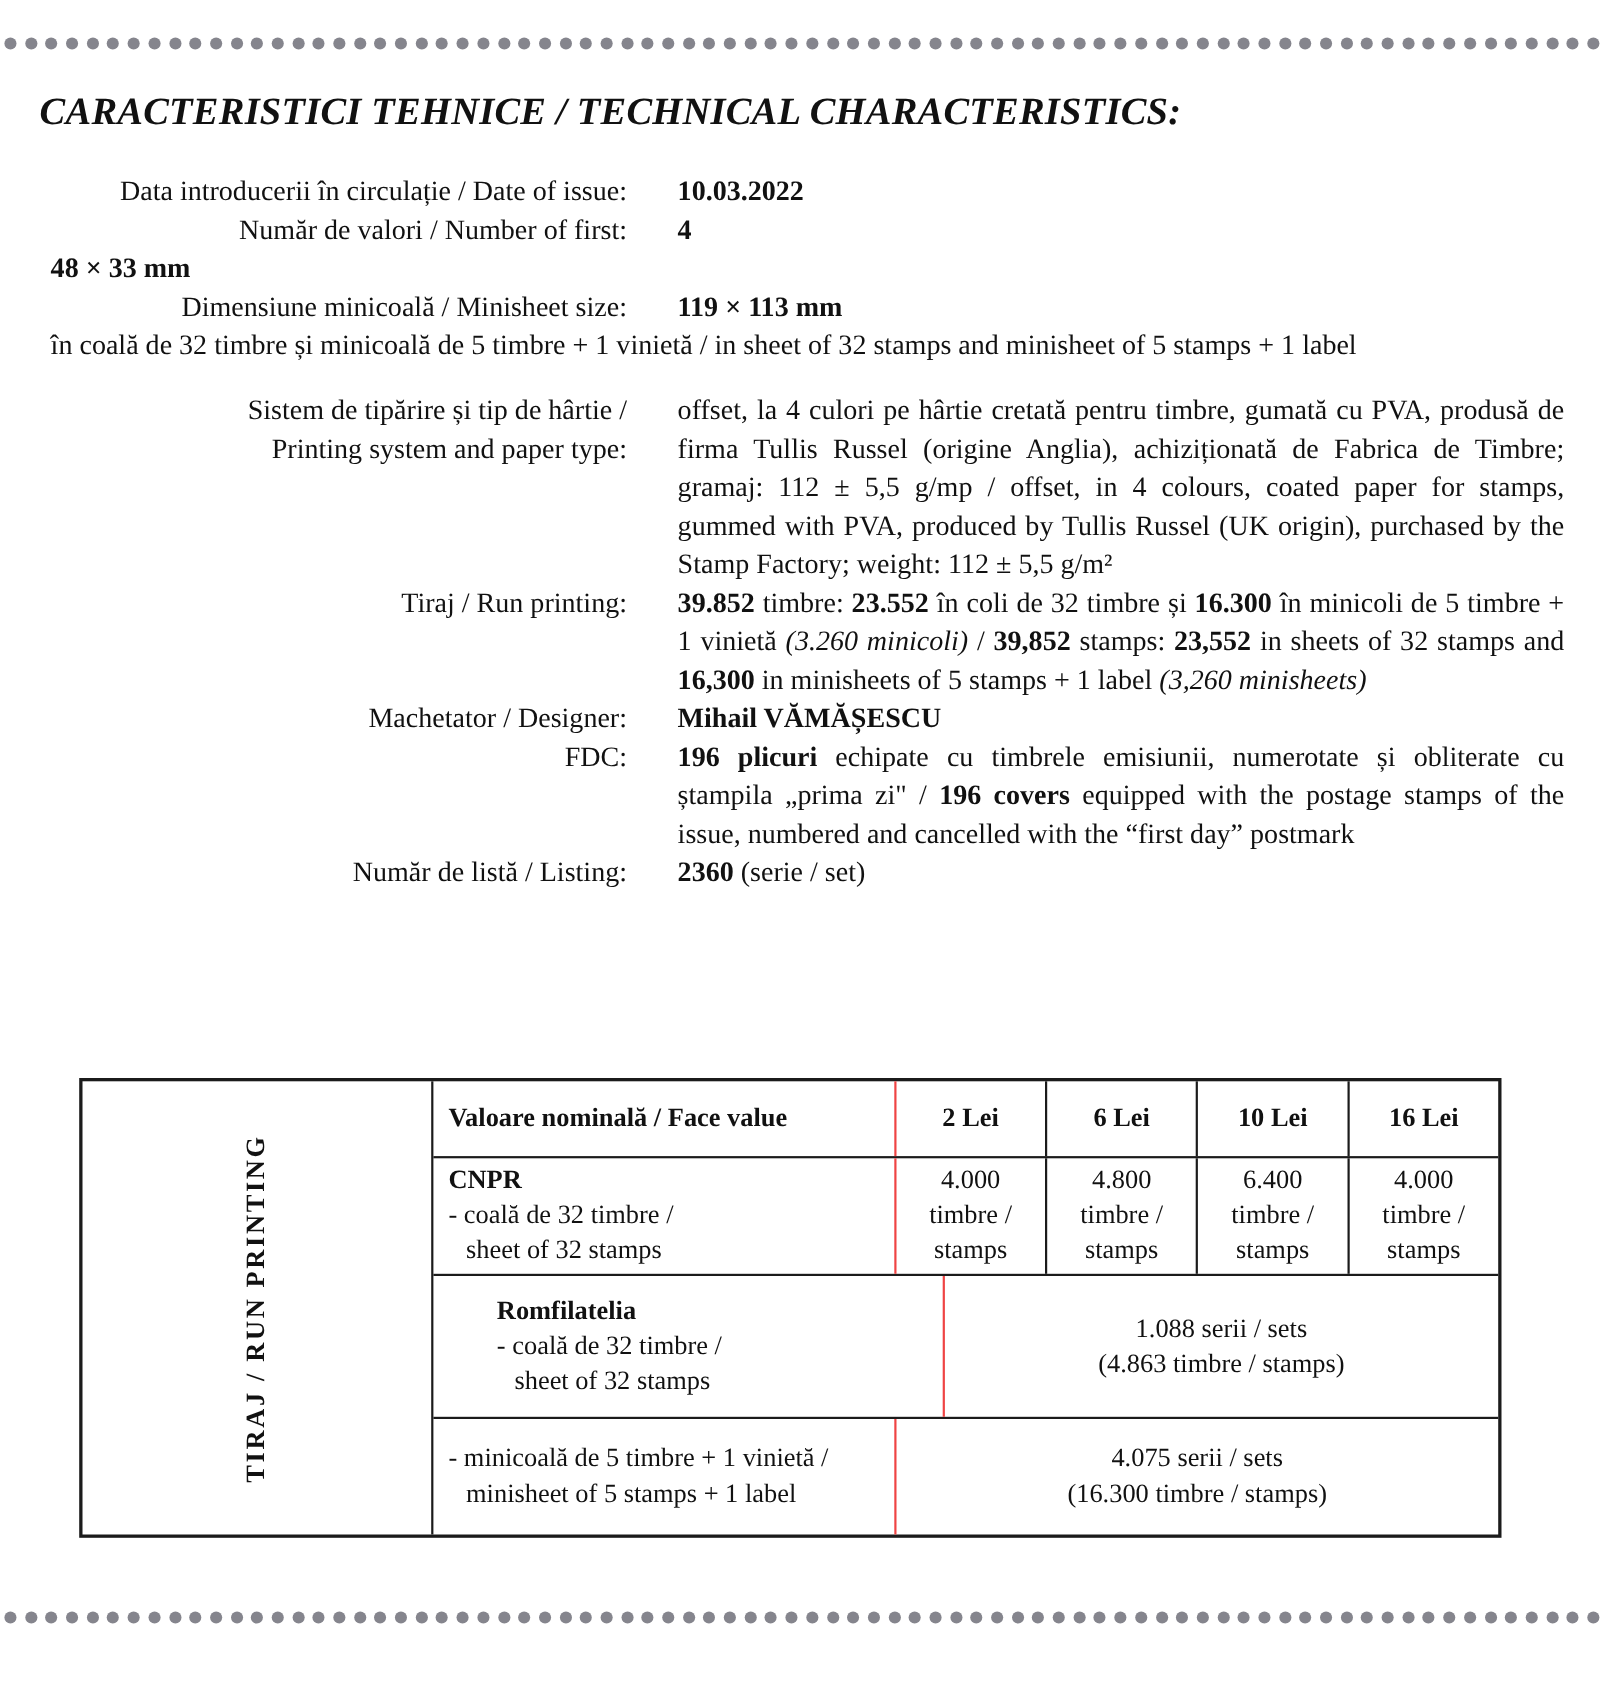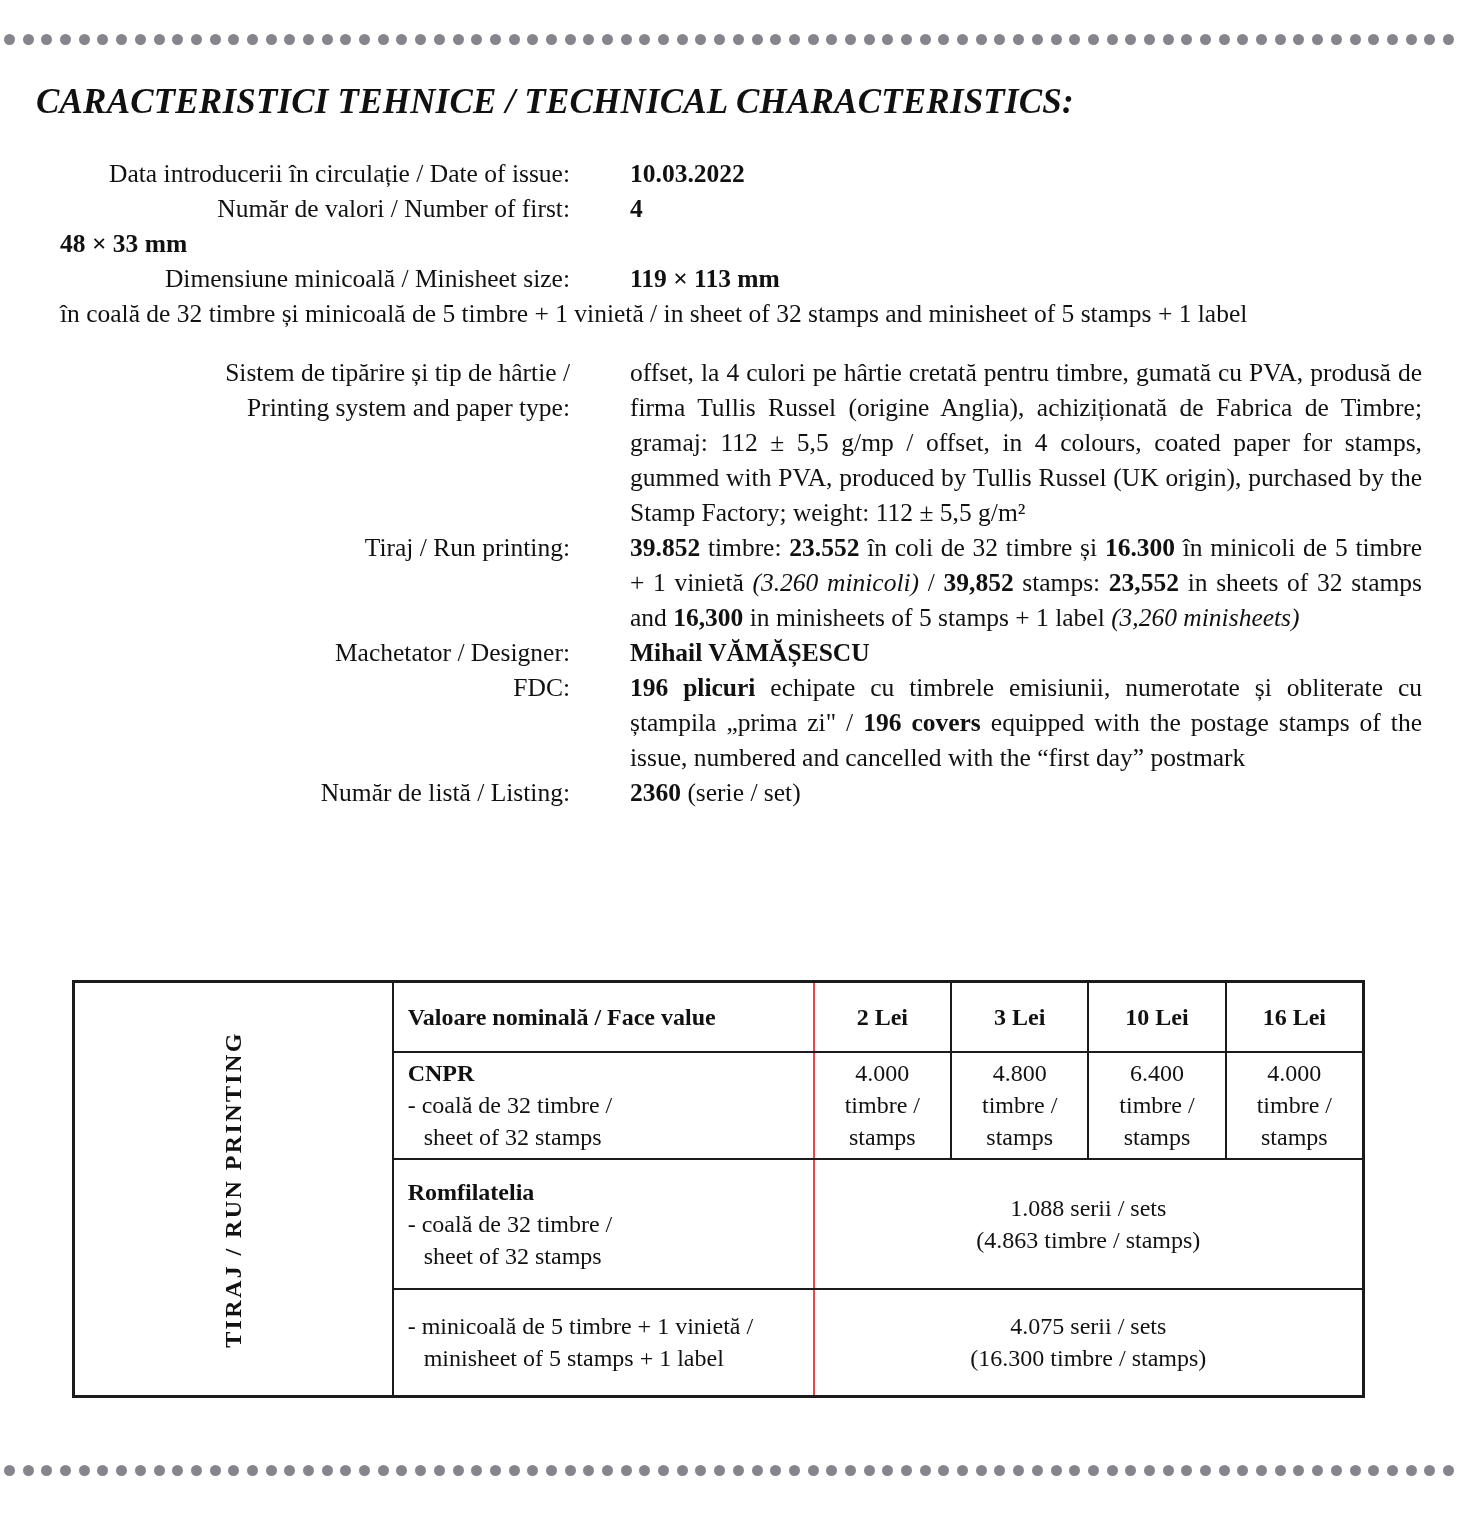--- a/index.html
+++ b/index.html
@@ -67,21 +67,21 @@
     width: 570px;
     flex: 0 0 570px;
     text-align: right;
     font-size: 25.5px;
     line-height: 35px;
     padding-right: 0;
     white-space: pre-line;
   }
   .spec-value {
     flex: 1 1 auto;
-    margin-left: 60px;
+    margin-left: 46px;
     font-size: 25.5px;
     line-height: 35px;
   }
   .spec-value.justified {
     text-align: justify;
     text-align-last: left;
   }
   .spec-value b { font-weight: bold; }
   .spec-value i { font-style: italic; }
 
@@ -117,21 +117,21 @@
     flex: 1 1 auto;
     display: flex;
     flex-direction: column;
   }
   .grid-row {
     display: flex;
     box-sizing: border-box;
   }
   .grid-row.r-head   { height: 74px;  border-bottom: 2px solid #1b1b1b; }
   .grid-row.r-cnpr   { height: 112px; border-bottom: 2px solid #1b1b1b; }
-  .grid-row.r-romf   { height: 137px; border-bottom: 2px solid #1b1b1b; }
+  .grid-row.r-romf   { height: 137px; border-bottom: 2px solid #1b1b1b; padding-left: 44px; }
   .grid-row.r-mini   { height: 111px; }
 
   .cell {
     box-sizing: border-box;
     display: flex;
     flex-direction: column;
     justify-content: center;
     font-size: 24px;
     line-height: 32px;
     padding: 0 14px;
@@ -293,21 +293,21 @@
   </div>
   <div class="grid" id="table-grid">
       <div class="grid-row r-head">
         <div class="cell c-desc">
           <span class="bold">Valoare nominală / Face value</span>
         </div>
         <div class="cell c-val">
           <span class="bold">2 Lei</span>
         </div>
         <div class="cell c-val">
-          <span class="bold">3 Lei</span>
+          <span class="bold">6 Lei</span>
         </div>
         <div class="cell c-val">
           <span class="bold">10 Lei</span>
         </div>
         <div class="cell c-val">
           <span class="bold">16 Lei</span>
         </div>
       </div>
       <div class="grid-row r-cnpr">
         <div class="cell c-desc">

